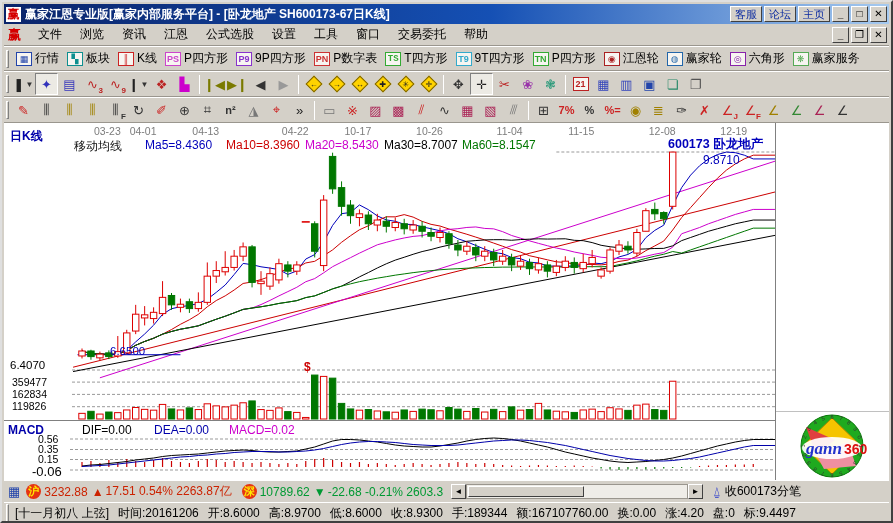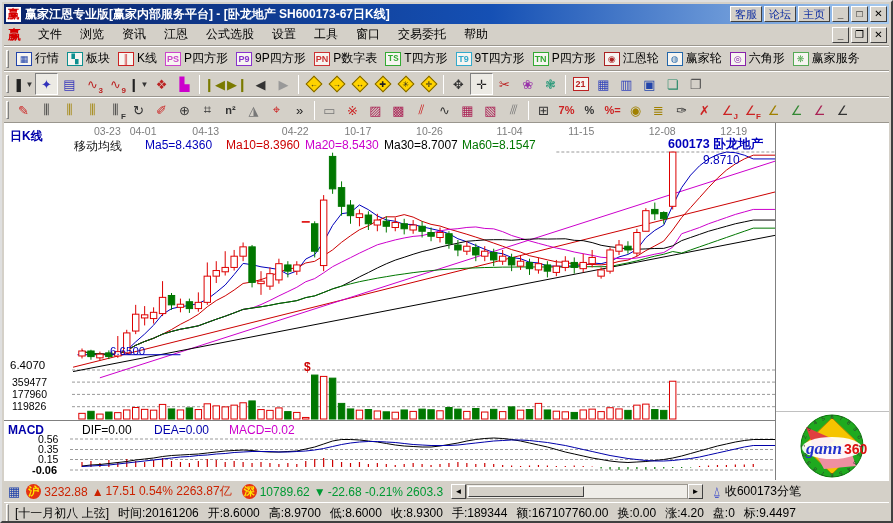--- a/index.html
+++ b/index.html
@@ -702,30 +702,30 @@
 
     <span class="lbl" style="left:6px;top:5px;color:#0000aa;font-weight:bold;font-size:12px;">日K线</span>
     <span class="lbl" style="left:70px;top:15px;color:#111;font-size:12px;">移动均线</span>
     <span id="ma-labels"><span class="lbl" style="left: 141px; top: 15px; color: rgb(0, 0, 187); font-size: 12px;">Ma5=8.4360</span><span class="lbl" style="left: 222px; top: 15px; color: rgb(204, 0, 0); font-size: 12px;">Ma10=8.3960</span><span class="lbl" style="left: 301px; top: 15px; color: rgb(204, 0, 204); font-size: 12px;">Ma20=8.5430</span><span class="lbl" style="left: 380px; top: 15px; color: rgb(0, 0, 0); font-size: 12px;">Ma30=8.7007</span><span class="lbl" style="left: 458px; top: 15px; color: rgb(0, 119, 0); font-size: 12px;">Ma60=8.1547</span></span>
     <span class="lbl" style="left:664px;top:13px;color:#0000bb;font-weight:bold;font-size:12.5px;">600173 卧龙地产</span>
     <span class="lbl" style="left:699px;top:30px;color:#0000bb;font-size:12px;">9.8710</span>
     <span class="lbl" style="left:106px;top:222px;color:#0000bb;font-size:11.5px;">6.6500</span>
     <span class="lbl" style="left:6px;top:236px;color:#000;font-size:11.5px;">6.4070</span>
     <span class="lbl" style="left:300px;top:237px;color:#cc0000;font-weight:bold;font-size:12px;">$</span>
     <span class="lbl" style="left:8px;top:253px;color:#000;font-size:10.5px;">359477</span>
-    <span class="lbl" style="left:8px;top:265px;color:#000;font-size:10.5px;">177960</span>
+    <span class="lbl" style="left:8px;top:265px;color:#000;font-size:10.5px;">162834</span>
     <span class="lbl" style="left:8px;top:277px;color:#000;font-size:10.5px;">119826</span>
     <span class="lbl" style="left:4px;top:300px;color:#0000aa;font-weight:bold;font-size:12px;">MACD</span>
     <span class="lbl" style="left:78px;top:300px;color:#000;font-size:12px;">DIF=0.00</span>
     <span class="lbl" style="left:150px;top:300px;color:#0000aa;font-size:12px;">DEA=0.00</span>
     <span class="lbl" style="left:225px;top:300px;color:#cc00cc;font-size:12px;">MACD=0.02</span>
     <span class="lbl" style="left:34px;top:310px;color:#000;font-size:10.5px;">0.56</span>
     <span class="lbl" style="left:34px;top:320px;color:#000;font-size:10.5px;">0.35</span>
     <span class="lbl" style="left:34px;top:330px;color:#000;font-size:10.5px;">0.15</span>
-    <span class="lbl" style="left:28px;top:341px;color:#000;font-size:11px;font-weight:bold;">-0.06</span>
+    <span class="lbl" style="left:28px;top:341px;color:#000;font-size:13px;">-0.06</span>
 
     
     <div class="rpanel">
       <div class="hline"></div>
       <svg id="logo360" width="100" height="66" style="position:absolute;left:6px;top:290px;">
           <circle cx="50" cy="33" r="31" fill="#1faa1f" stroke="#0a7a0a" stroke-width="1"></circle>
           <polygon points="50,5 79,33 50,61 21,33" fill="#f5c400" stroke="#b08800" stroke-width="1"></polygon>
           <polygon points="24,14 53,27 34,41" fill="#e04040"></polygon>
           <polygon points="34,41 66,29 74,53 42,56" fill="#ef8fa0"></polygon>
           <ellipse cx="50" cy="35" rx="30" ry="11" fill="#ffffff" opacity="0.92"></ellipse>

